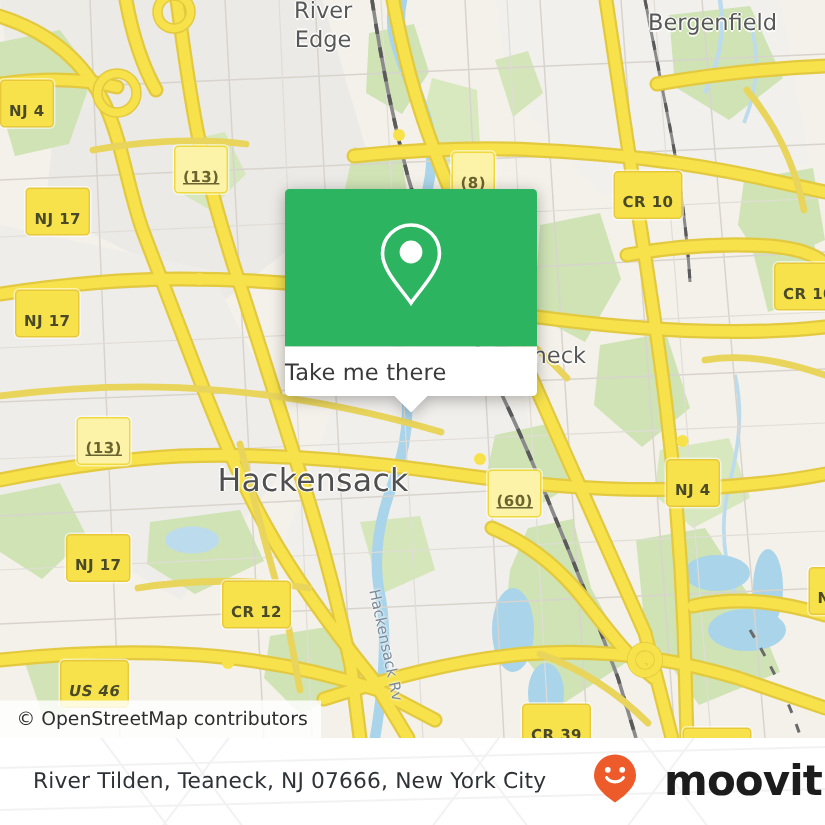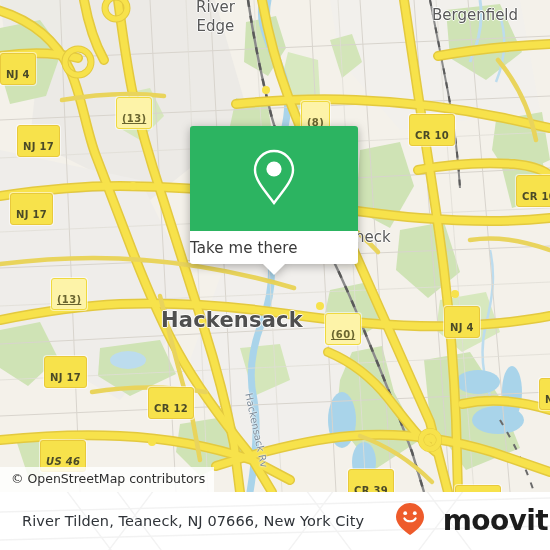--- a/index.html
+++ b/index.html
@@ -351,21 +351,21 @@
       </g>
     </svg>
 
     <div class="place-label place-town" style="left:196px; top:-2px; text-align:center; line-height:19px;">River
 Edge</div>
 
     <div class="place-label place-town" style="left:432px; top:6px;">Bergenfield</div>
 
     <div class="place-label place-town" style="left:330px; top:228px;">Teaneck</div>
 
-    <div class="place-label place-city" style="left:161px; top:308px;font-weight:bold;">Hackensack</div>
+    <div class="place-label place-city" style="left:145px; top:308px;">Hackensack</div>
 
     <div class="river-label" style="left:254px; top:392px; transform: rotate(78deg);">Hackensack Rv</div>
 
     <div class="shield" style="left:0px; top:53px;">NJ 4</div>
     <div class="shield secondary" style="left:116px; top:97px;">(13)</div>
     <div class="shield" style="left:17px; top:125px;">NJ 17</div>
     <div class="shield" style="left:10px; top:193px;">NJ 17</div>
     <div class="shield secondary" style="left:301px; top:101px;">(8)</div>
     <div class="shield" style="left:409px; top:114px;">CR 10</div>
     <div class="shield" style="left:516px; top:175px;">CR 10</div>

